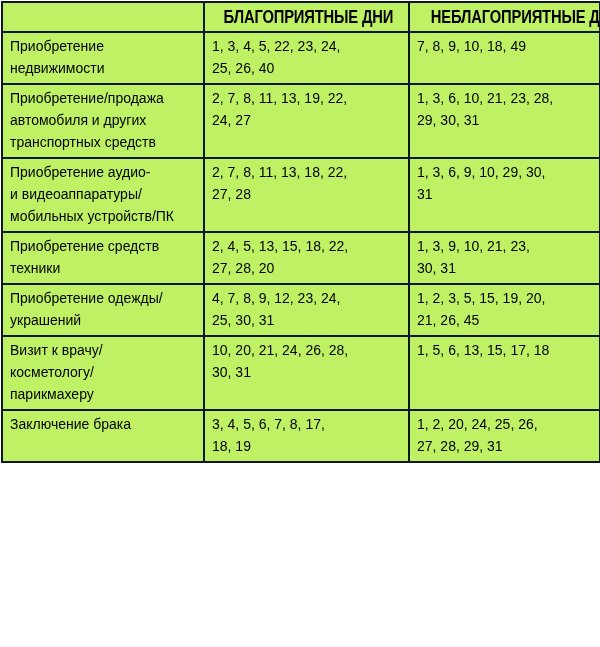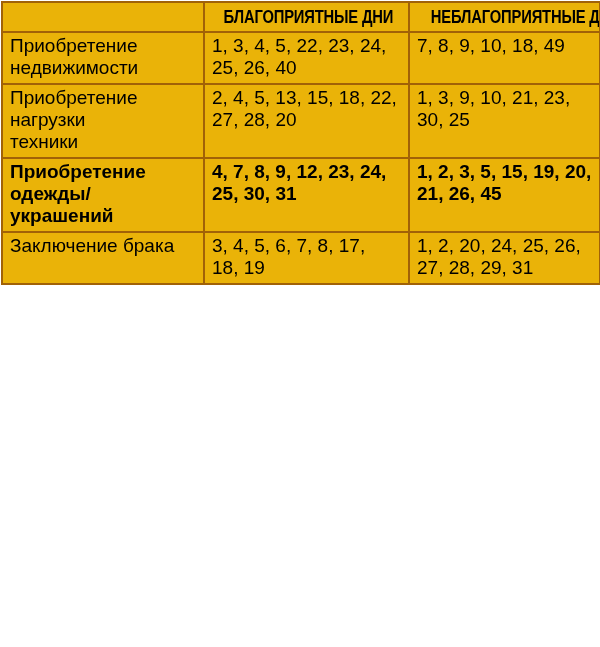--- a/index.html
+++ b/index.html
@@ -9,52 +9,52 @@
     table-layout: fixed;
     width: 598px;
     margin: 1px;
     font-family: "Liberation Sans", "DejaVu Sans", sans-serif;
     color: #000;
   }
   .calendar-table col.c1 { width: 202px; }
   .calendar-table col.c2 { width: 205px; }
   .calendar-table col.c3 { width: 191px; }
   .calendar-table th, .calendar-table td {
-    border: 2px solid #a16207;
-    background: #eab308;
+    border: 2px solid #0f172a;
+    background: #bef264;
   }
   .calendar-table th {
     height: 24px;
     font-weight: 700;
     font-size: 18px;
     text-align: center;
     vertical-align: middle;
     padding: 2px 0;
     overflow: hidden;
     white-space: nowrap;
   }
   .calendar-table th .th-inner {
     display: inline-block;
     transform: scaleX(0.82);
     transform-origin: center;
     letter-spacing: -0.2px;
   }
   .calendar-table td {
     vertical-align: top;
     padding: 2px 6px 4px 7px;
-    font-size: 19px;
+    font-size: 14px;
     line-height: 22px;
     white-space: pre-line;
     overflow: hidden;
   }
   tr.r1  { height: 52px; }
   tr.r2  { height: 62px; }
   tr.r3  { height: 63px; }
   tr.r4  { height: 45px; }
-  tr.r5  { height: 46px; font-weight: bold; }
+  tr.r5  { height: 46px; }
   tr.r6  { height: 80px; }
   tr.r7  { height: 47px; }
   tr.r8  { height: 72px; }
   tr.r9  { height: 45px; }
 </style>
 </head>
 <body>
 
 <table class="calendar-table">
   <colgroup>
@@ -70,35 +70,61 @@
     </tr>
   </thead>
   <tbody>
     <tr class="r1">
       <td>Приобретение
 недвижимости</td>
       <td>1, 3, 4, 5, 22, 23, 24,
 25, 26, 40</td>
       <td>7, 8, 9, 10, 18, 49</td>
     </tr>
+    <tr class="r2">
+      <td>Приобретение/продажа
+автомобиля и других
+транспортных средств</td>
+      <td>2, 7, 8, 11, 13, 19, 22,
+24, 27</td>
+      <td>1, 3, 6, 10, 21, 23, 28,
+29, 30, 31</td>
+    </tr>
+    <tr class="r3">
+      <td>Приобретение аудио-
+и видеоаппаратуры/
+мобильных устройств/ПК</td>
+      <td>2, 7, 8, 11, 13, 18, 22,
+27, 28</td>
+      <td>1, 3, 6, 9, 10, 29, 30,
+31</td>
+    </tr>
     <tr class="r4">
-      <td>Приобретение нагрузки
+      <td>Приобретение средств
 техники</td>
       <td>2, 4, 5, 13, 15, 18, 22,
 27, 28, 20</td>
       <td>1, 3, 9, 10, 21, 23,
-30, 25</td>
+30, 31</td>
     </tr>
     <tr class="r5">
       <td>Приобретение одежды/
 украшений</td>
       <td>4, 7, 8, 9, 12, 23, 24,
 25, 30, 31</td>
       <td>1, 2, 3, 5, 15, 19, 20,
 21, 26, 45</td>
+    </tr>
+    <tr class="r8">
+      <td>Визит к врачу/
+косметологу/
+парикмахеру</td>
+      <td>10, 20, 21, 24, 26, 28,
+30, 31</td>
+      <td>1, 5, 6, 13, 15, 17, 18</td>
     </tr>
     <tr class="r9">
       <td>Заключение брака</td>
       <td>3, 4, 5, 6, 7, 8, 17,
 18, 19</td>
       <td>1, 2, 20, 24, 25, 26,
 27, 28, 29, 31</td>
     </tr>
 
   </tbody>

